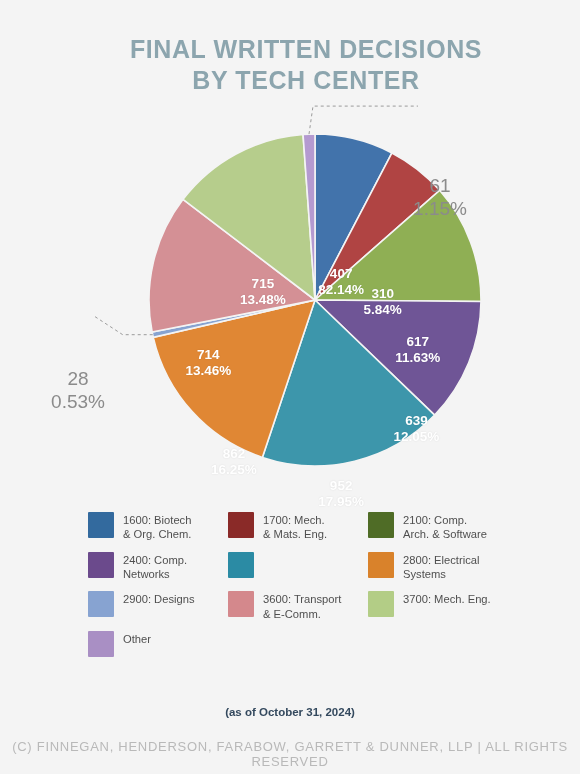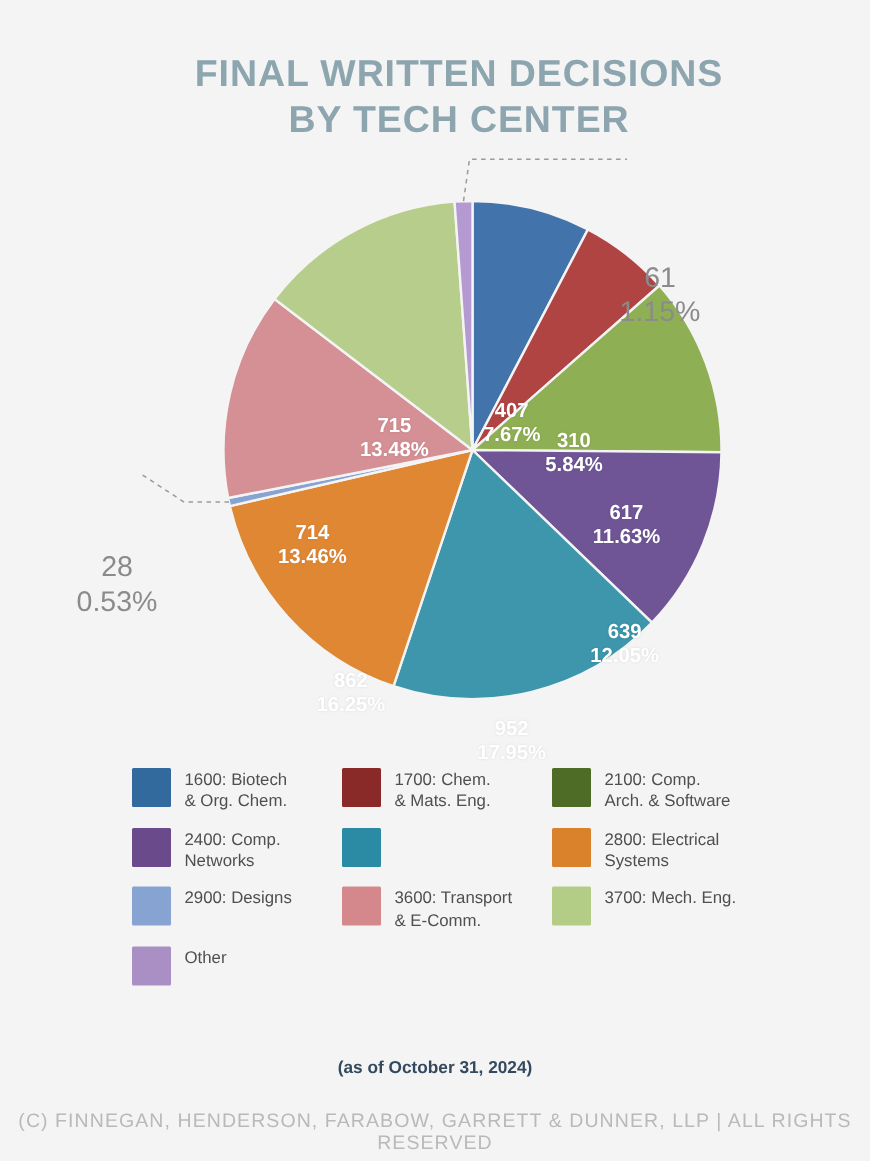--- a/index.html
+++ b/index.html
@@ -160,21 +160,21 @@
           <path d="M 315 212 L 303.02 46.43 A 166 166 0 0 1 315.00 46.00 Z" fill="#b49ad0" stroke="#f4f4f4" stroke-width="1.6"></path>
         </g>
       <g id="pie-leaders" stroke="#9a9a9a" stroke-width="1" stroke-dasharray="3,3" fill="none">
           <polyline points="152.7,246.7 122.7,246.7 94.0,228.0"></polyline>
           <polyline points="309.0,46.1 313.0,18.1 418.0,18.1"></polyline>
         </g>
     </svg>
     <div id="pie-labels">
         <div class="slice-label" style="left: 341.152px; top: 193.607px;">
           <span class="v">407</span>
-          <span class="p">7.67%</span>
+          <span class="p">82.14%</span>
         </div>
         <div class="slice-label" style="left: 382.659px; top: 213.828px;">
           <span class="v">310</span>
           <span class="p">5.84%</span>
         </div>
         <div class="slice-label" style="left: 417.683px; top: 261.794px;">
           <span class="v">617</span>
           <span class="p">11.63%</span>
         </div>
         <div class="slice-label" style="left: 416.433px; top: 341.409px;">
@@ -209,21 +209,21 @@
   </div>
 
   <div class="legend" id="legend">
       <div class="legend-row">
         <div class="legend-item">
           <span class="legend-swatch" style="background: rgb(51, 106, 158);"></span>
           <span class="legend-label"><span>1600: Biotech</span><span class="l2">&amp; Org. Chem.</span></span>
         </div>
         <div class="legend-item">
           <span class="legend-swatch" style="background: rgb(138, 42, 40);"></span>
-          <span class="legend-label"><span>1700: Chem.</span><span class="l2">&amp; Mats. Eng.</span></span>
+          <span class="legend-label"><span>1700: Mech.</span><span class="l2">&amp; Mats. Eng.</span></span>
         </div>
         <div class="legend-item">
           <span class="legend-swatch" style="background: rgb(79, 108, 38);"></span>
           <span class="legend-label"><span>2100: Comp.</span><span class="l2">Arch. &amp; Software</span></span>
         </div>
       </div>
       <div class="legend-row">
         <div class="legend-item">
           <span class="legend-swatch" style="background: rgb(107, 74, 140);"></span>
           <span class="legend-label"><span>2400: Comp.</span><span class="l2">Networks</span></span>

